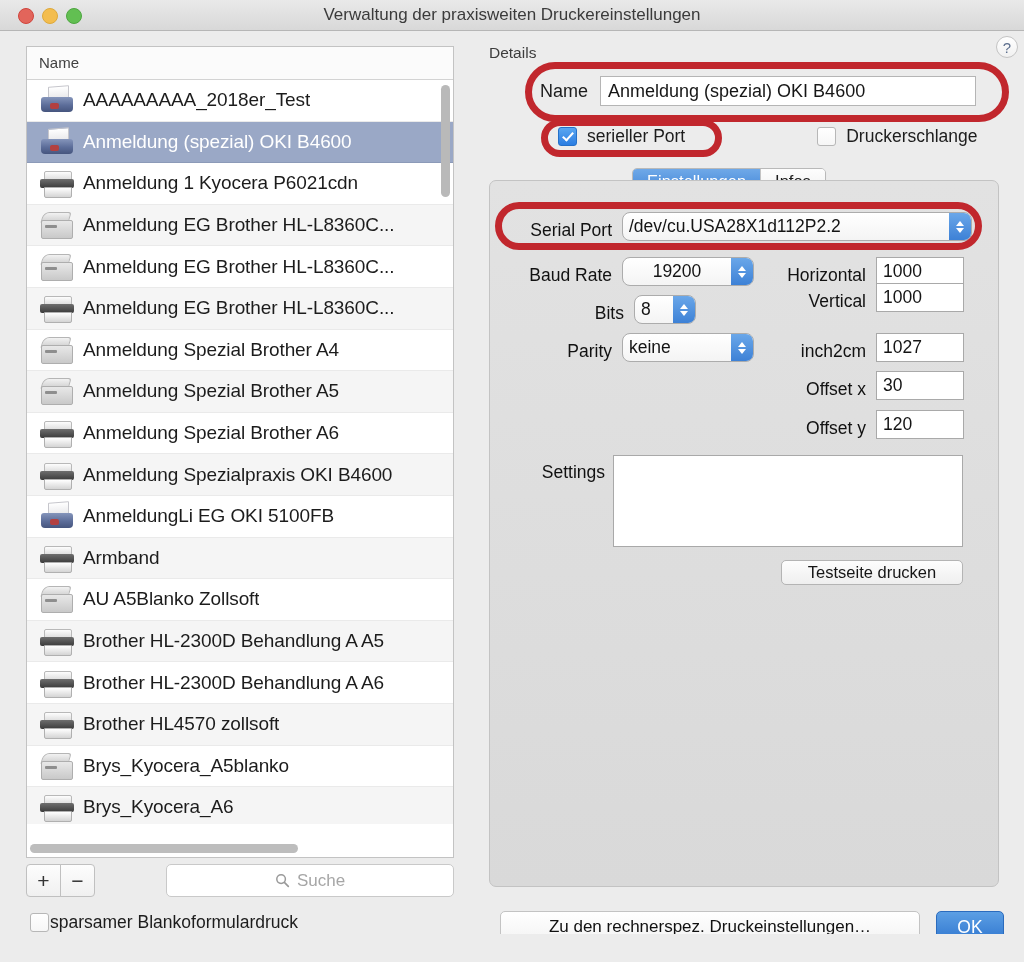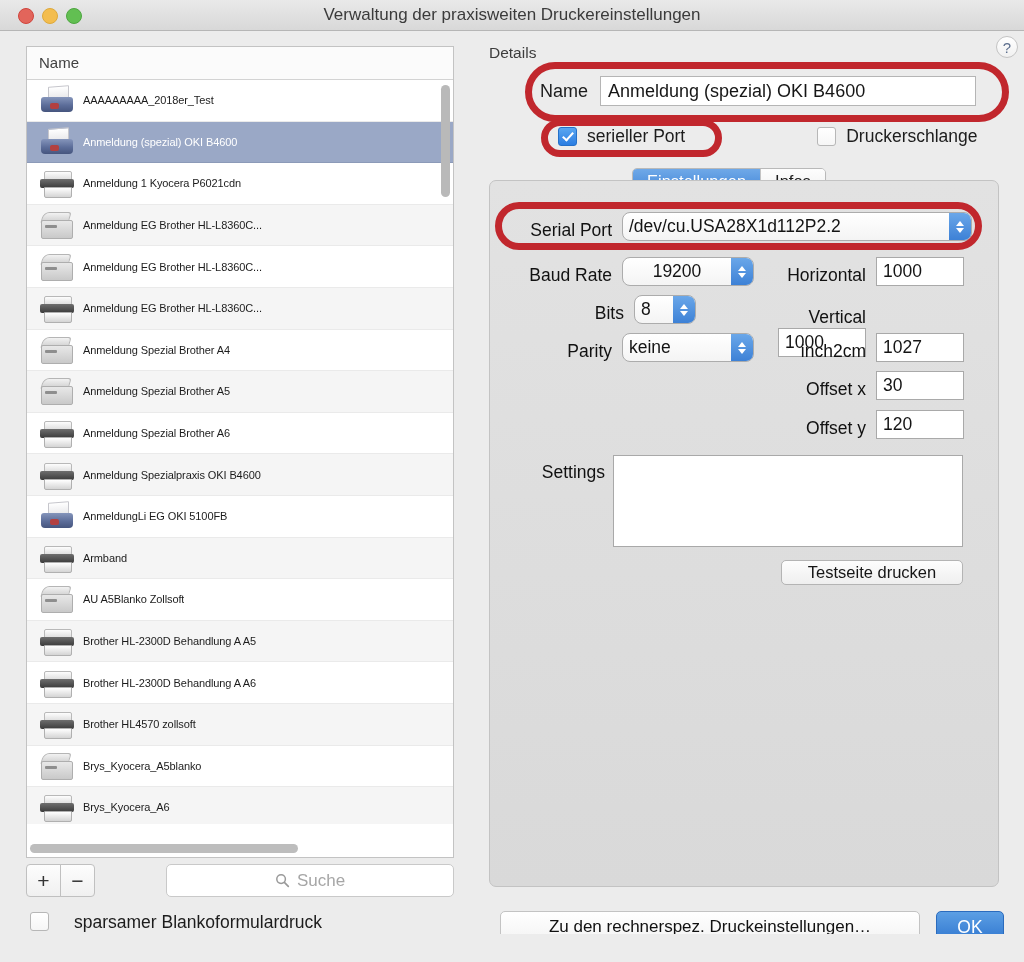--- a/index.html
+++ b/index.html
@@ -91,21 +91,21 @@
     height: 41.6px;
     display: flex;
     align-items: center;
     box-sizing: border-box;
     border-bottom: 1px solid #eaeaea;
   }
   .row.even { background: #ffffff; }
   .row.odd  { background: #f5f5f5; }
   .row.selected { background: #9aa8c6; border-bottom-color: #8c9ab8; }
   .row-label {
-    font-size: 11px;
+    font-size: 19px;
     color: #1c1c1c;
     white-space: nowrap;
     overflow: hidden;
     margin-left: 6px;
     letter-spacing: -0.1px;
   }
   .row.selected .row-label { color: #ffffff; }
   .printer-icon {
     width: 40px; height: 32px;
     margin-left: 10px;
@@ -245,21 +245,22 @@
   #search-placeholder {
     font-size: 17px;
     color: #a6a6a6;
   }
 
   
   #sparsam-row {
     position: absolute;
     left: 30px; top: 912px;
     display: flex;
-    gap: 25px;
+    align-items: center;
+    gap: 1px;
   }
   .cb {
     width: 19px; height: 19px;
     border: 1px solid #b7b7b7;
     border-radius: 3px;
     background: linear-gradient(to bottom, #ffffff, #f6f6f6);
     box-sizing: border-box;
     display: block;
     position: relative;
     flex: 0 0 19px;
@@ -782,21 +783,21 @@
             <span class="chev down"></span>
         </span>
       </span>
     </div>
 
 
     <div class="frow" style="left:258px; top:76px;">
       <span class="flabel" style="width:118px;">Horizontal</span>
       <span class="tinput" style="width:88px; margin-left:10px;">1000</span>
     </div>
-    <div class="frow" style="left:258px; top:126px;flex-direction:column;">
+    <div class="frow" style="left:258px; top:102px;">
       <span class="flabel" style="width:118px;">Vertical</span>
       <span class="tinput" style="width:88px; margin-left:10px;">1000</span>
     </div>
     <div class="frow" style="left:258px; top:152px;">
       <span class="flabel" style="width:118px;">inch2cm</span>
       <span class="tinput" style="width:88px; margin-left:10px;">1027</span>
     </div>
     <div class="frow" style="left:258px; top:190px;">
       <span class="flabel" style="width:118px;">Offset x</span>
       <span class="tinput" style="width:88px; margin-left:10px;">30</span>

